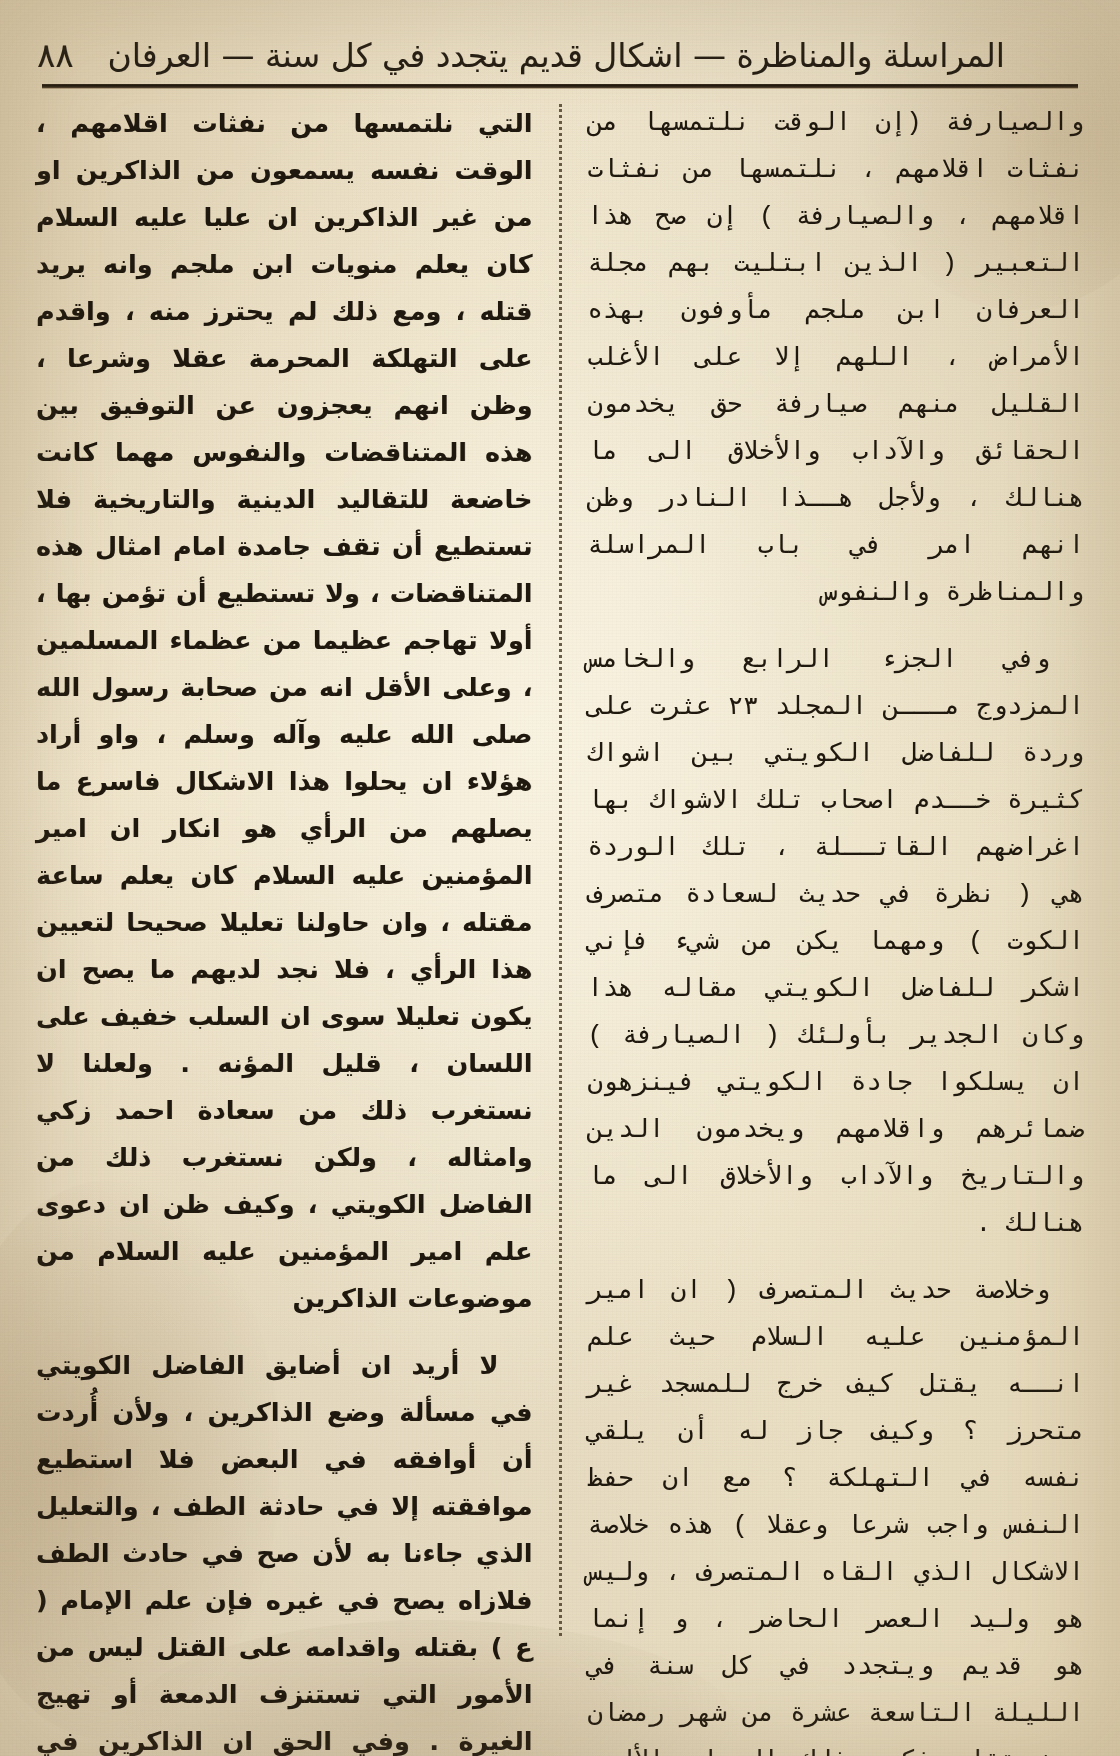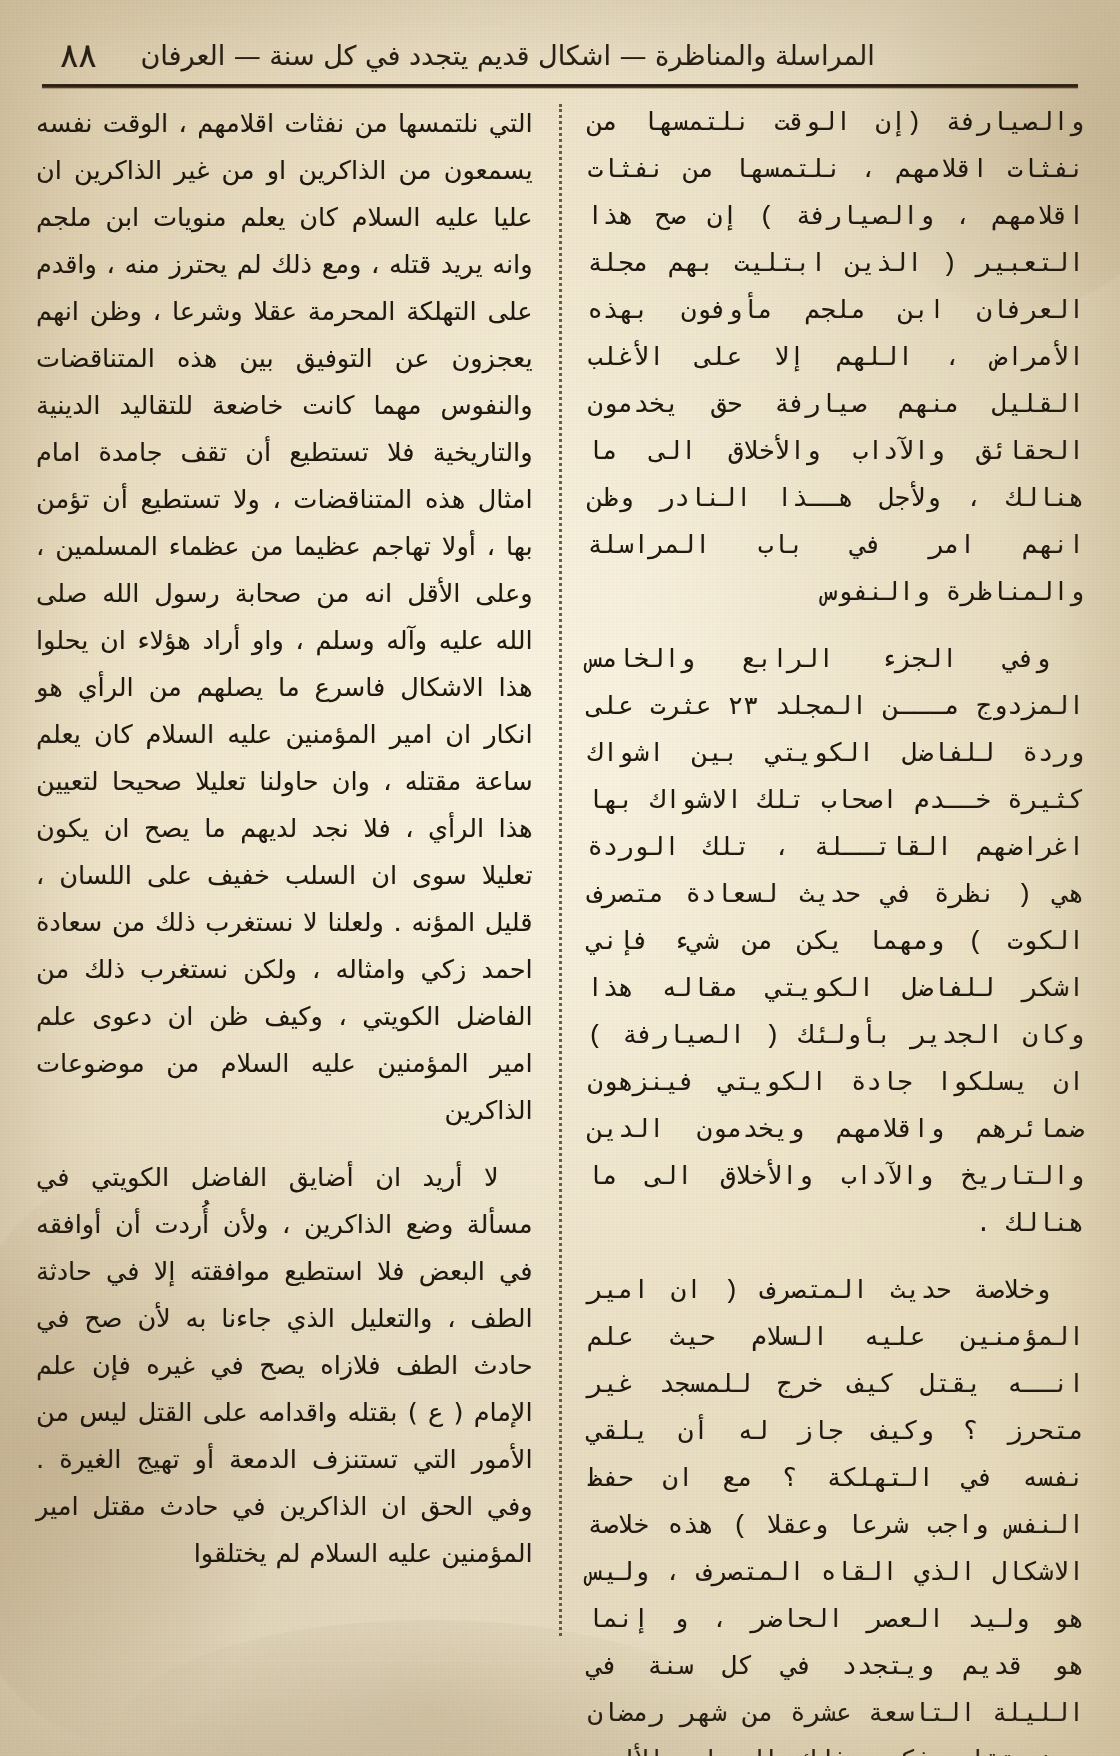--- a/index.html
+++ b/index.html
@@ -68,41 +68,41 @@
   .content {
     position: absolute;
     inset: 0;
     padding: 0;
   }
 
   
   .runhead {
     position: absolute;
     top: 30px;
-    left: 60px;
+    left: 37px;
     right: 44px;
     height: 50px;
     display: flex;
     flex-direction: row-reverse;
     align-items: center;
     justify-content: flex-start;
-    gap: 44px;
+    gap: 34px;
   }
 
   .page-number {
     font-size: 34px;
     color: #221c12;
     letter-spacing: 1px;
     font-family: "DejaVu Sans", sans-serif;
     white-space: nowrap;
     text-shadow: 0.4px 0.3px 0 rgba(40,30,16,0.30);
   }
 
   .runhead-title {
-    font-size: 27px;
+    font-size: 33px;
     color: #241d13;
     white-space: nowrap;
     letter-spacing: 0px;
     text-shadow: 0.4px 0.3px 0 rgba(40,30,16,0.25);
   }
 
   .rule {
     position: absolute;
     top: 84px;
     left: 42px;
@@ -124,21 +124,21 @@
     gap: 0;
   }
 
   .col {
     flex: 1 1 0;
     min-width: 0;
     position: relative;
   }
 
   .col-right { padding-left: 26px; font-family: Liberation Mono, monospace; }
-  .col-left  { padding-right: 26px; }
+  .col-left  { padding-right: 26px; font-weight: bold; }
 
   .divider {
     width: 0;
     border-right: 3px dotted #4b3d28;
     opacity: 0.82;
     align-self: stretch;
     margin: 4px 0 96px 0;
   }
 
   .para {

